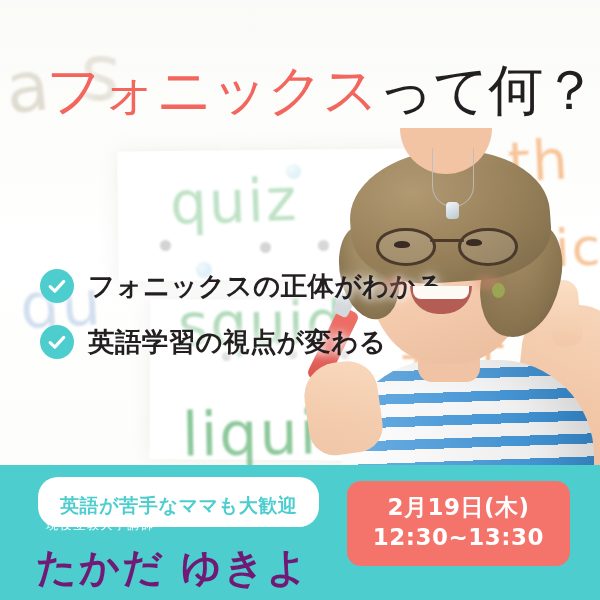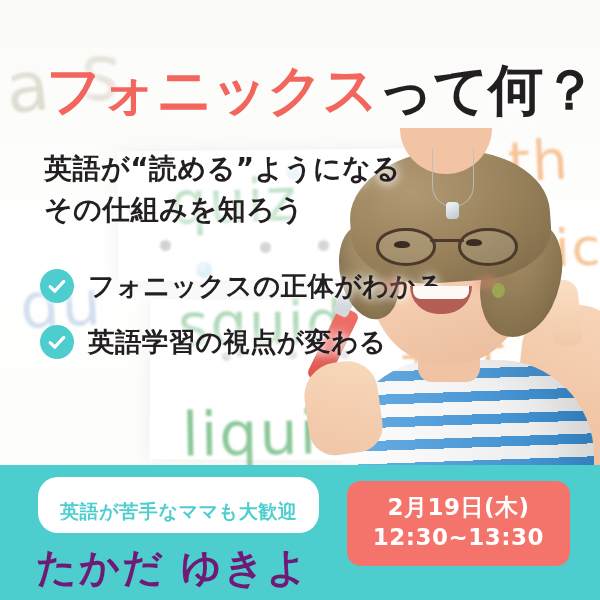--- a/index.html
+++ b/index.html
@@ -331,21 +331,21 @@
   .content {
     position: absolute;
     inset: 0;
   }
 
   .headline {
     position: absolute;
     left: 46px;
     top: 54px;
     font-size: 55px;
-    font-weight: 700;
+    font-weight: 400;
     letter-spacing: -1px;
     white-space: nowrap;
     text-shadow: 0 2px 10px rgba(255,255,255,0.95), 0 0 22px rgba(255,255,255,0.9);
   }
   .headline .hl-red { color: #f2665e; }
   .headline .hl-dark { color: #231f20; }
 
   .subtitle {
     position: absolute;
     left: 44px;
@@ -401,21 +401,21 @@
   }
   .badge {
     position: absolute;
     left: 38px;
     top: 12px;
     background: #ffffff;
     color: #4ecdce;
     font-size: 19px;
     font-weight: 700;
     letter-spacing: 0.6px;
-    padding: 22px 22px 8px;
+    padding: 16px 22px 8px;
     border-radius: 20px;
     white-space: nowrap;
   }
   .speaker-role {
     position: absolute;
     left: 46px;
     top: 52px;
     color: #ffffff;
     font-size: 12px;
     font-weight: 400;
@@ -514,24 +514,20 @@
 
     <div class="photo-haze"></div>
   </div>
 
   <div class="content">
 
     <div class="headline">
       <span class="hl-red">フォニックス</span><span class="hl-dark">って何？</span>
     </div>
 
-    <div class="subtitle">
-      <div>英語が“読める”ようになる</div>
-      <div>その仕組みを知ろう</div>
-    </div>
 
     <div class="bullets">
       <div class="bullet">
         <span class="check">
           <svg width="22" height="22" viewBox="0 0 24 24" aria-hidden="true">
             <path d="M4.5 12.6 L9.6 17.6 L19.4 6.9" fill="none" stroke="#ffffff" stroke-width="3.4" stroke-linecap="round" stroke-linejoin="round"></path>
           </svg>
         </span>
         <span class="bullet-text">フォニックスの正体がわかる</span>
       </div>

